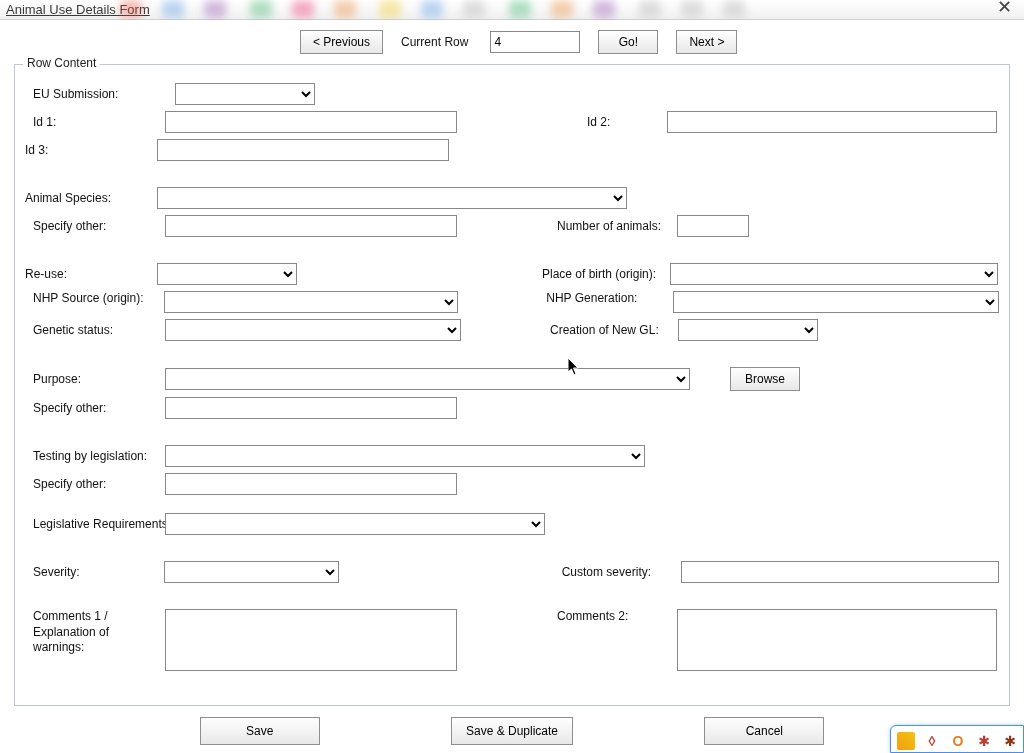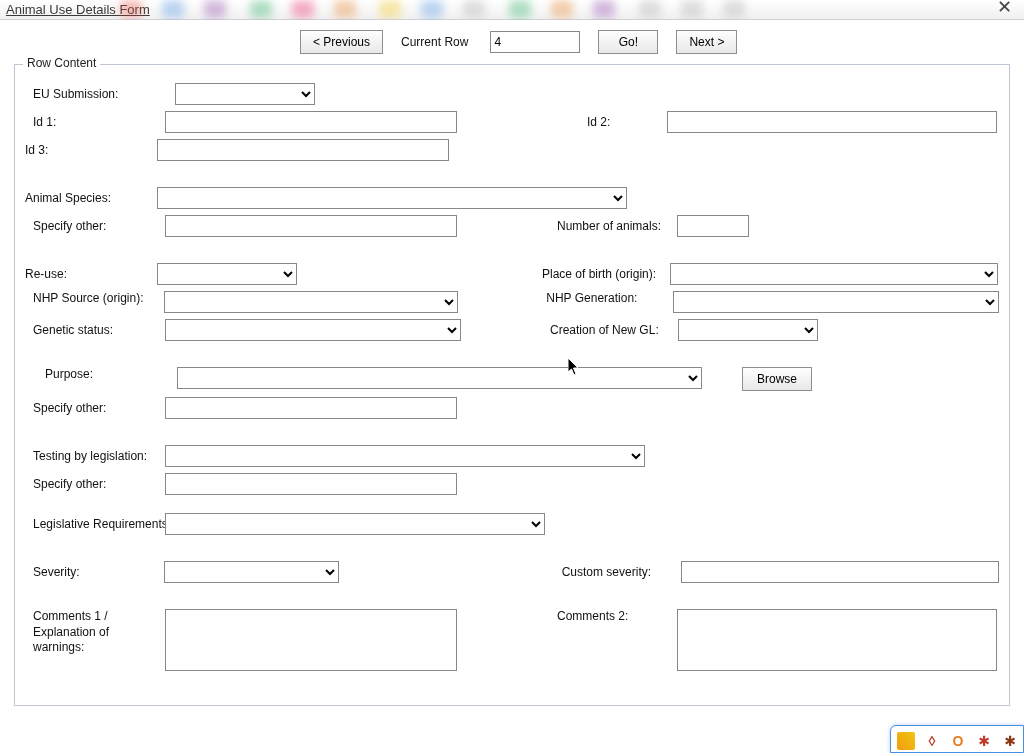--- a/index.html
+++ b/index.html
@@ -243,21 +243,21 @@
     <div style="display:flex;align-items:center;margin-left:8px">
       <span class="lbl" style="width:132px">Genetic status:</span>
       <select style="width:296px"></select>
       <span style="width:89px"></span>
       <span class="lbl" style="width:128px">Creation of New GL:</span>
       <select style="width:140px"></select>
     </div>
 
     <div class="spacer-lg"></div>
 
-    <div style="display:flex;margin-left:20px;gap:0">
+    <div style="display:flex;align-items:center;margin-left:8px;gap:0">
       <span class="lbl" style="width:132px">Purpose:</span>
       <select style="width:525px"></select>
       <span style="width:40px"></span>
       <button class="btn" style="min-width:70px">Browse</button>
     </div>
     <div class="spacer-sm"></div>
     <div style="display:flex;align-items:center;margin-left:8px">
       <span class="lbl" style="width:132px">Specify other:</span>
       <input type="text" style="width: 292px;" value="">
     </div>
@@ -302,20 +302,25 @@
     </div>
 
   </div>
 
   <div class="cursor">
     <svg width="14" height="18" viewBox="0 0 14 18">
         <path d="M0 0 L0 14 L3.5 11 L6 17 L8 16 L5.5 10 L10 10 Z" fill="#000" stroke="#fff" stroke-width="1"></path>
       </svg>
   </div>
 
+  <div class="bottom-bar">
+    <button class="btn">Save</button>
+    <button class="btn">Save &amp; Duplicate</button>
+    <button class="btn">Cancel</button>
+  </div>
 
   <div class="tray">
     <span class="tray-icon i-grid"></span>
     <span class="tray-icon i-shield">◊</span>
     <span class="tray-icon i-o">O</span>
     <span class="tray-icon i-bug">✱</span>
     <span class="tray-icon i-bug2">✱</span>
   </div>
 </div>
 

